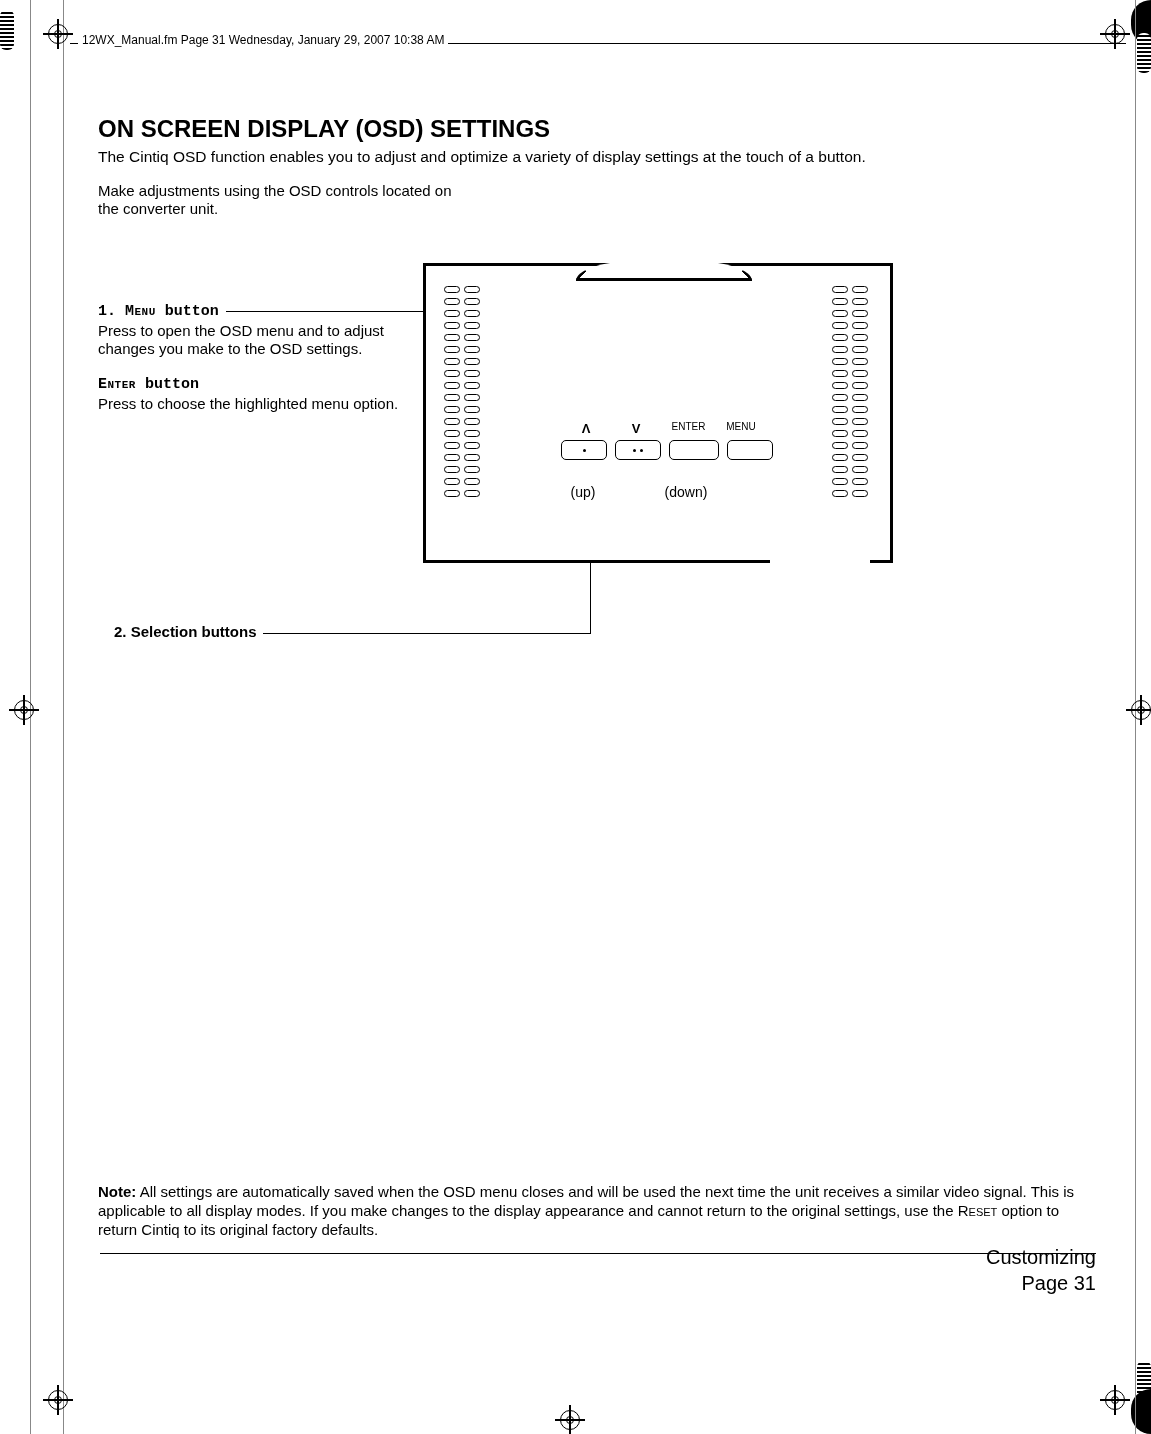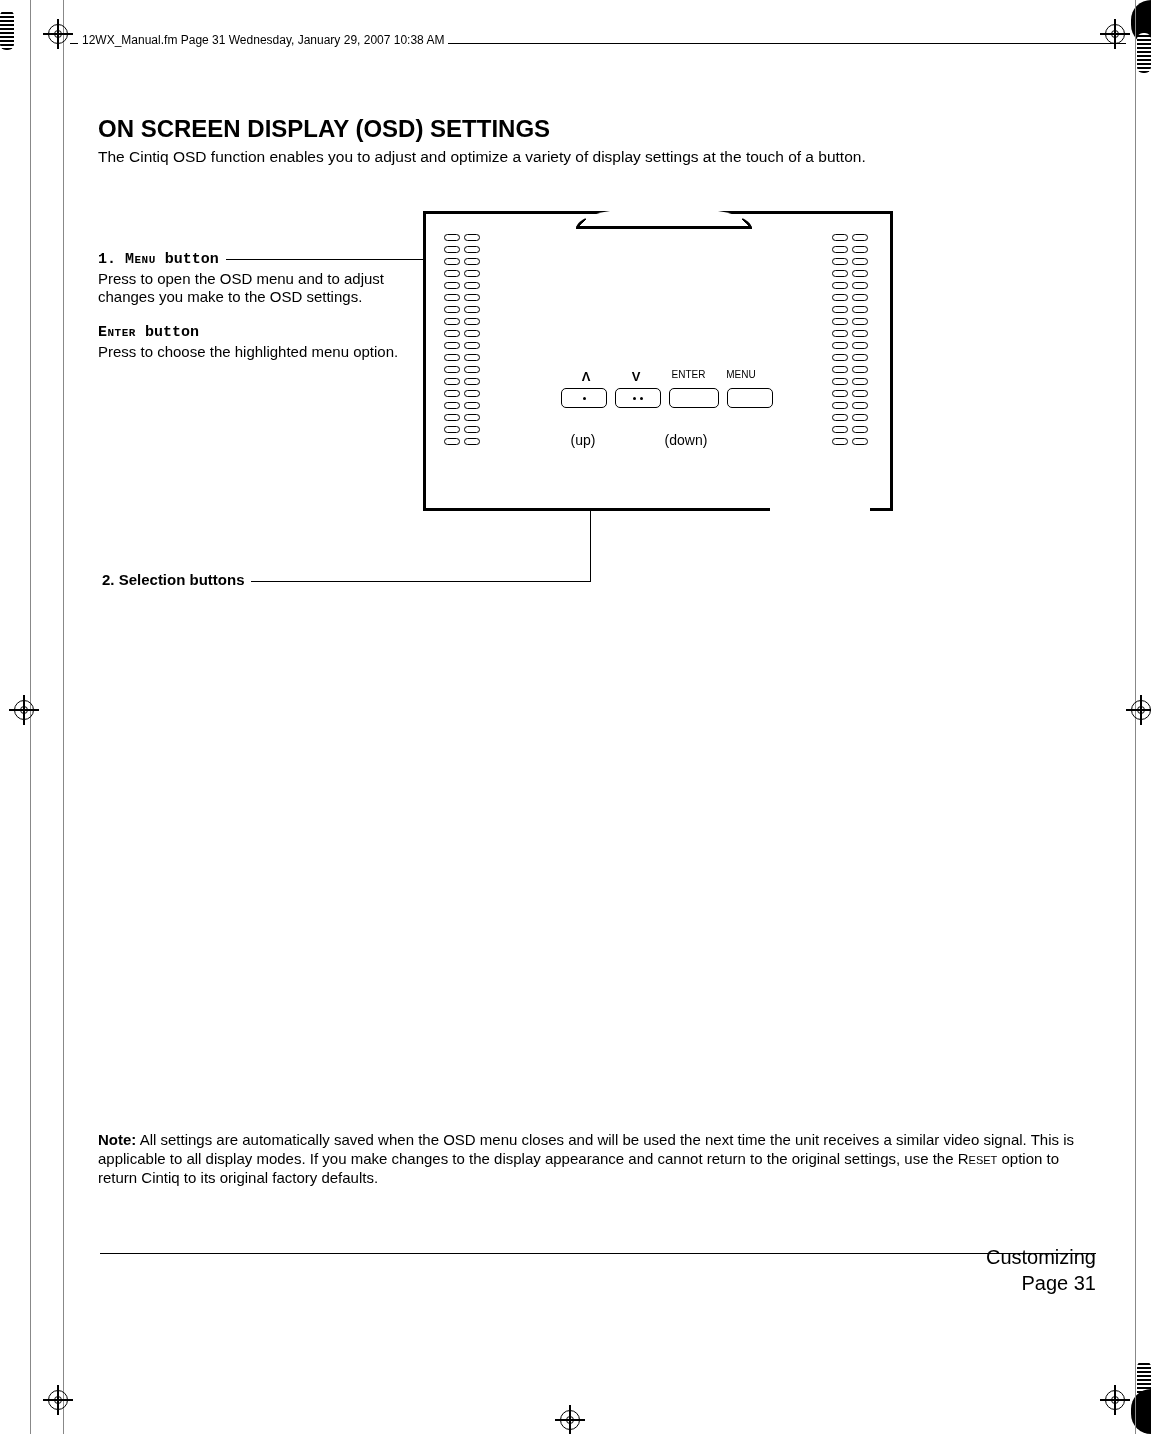--- a/index.html
+++ b/index.html
@@ -213,21 +213,21 @@
   .leader.v1 { top: 48px; left: 467px; width: 1px; height: 120px; }
   .leader.h1b { top: 168px; left: 467px; width: 215px; height: 1px; }
 
   
   .leader.sel-v { top: 180px; left: 492px; width: 1px; height: 190px; }
   .leader.sel-h { top: 370px; left: 123px; width: 370px; height: 1px; }
 
   .sel-title {
     position: absolute;
     top: 360px;
-    left: 4px;
+    left: 16px;
     font-weight: bold;
     font-size: 15px;
     background: #fff;
     padding-right: 6px;
   }
   .sel-body {
     position: absolute;
     top: 382px;
     left: 0;
     font-size: 15px;
@@ -296,20 +296,21 @@
   <div class="reg-mark reg-bottom-center">
       <div class="reg-inner"></div>
     </div>
 
   <div class="header-line"></div>
   <div class="header-text">12WX_Manual.fm  Page 31  Wednesday, January 29, 2007  10:38 AM</div>
 
   <div class="content">
     <h1>ON SCREEN DISPLAY (OSD) SETTINGS</h1>
     <p class="intro">The Cintiq OSD function enables you to adjust and optimize a variety of display settings at the touch of a button.</p>
+    <p class="sub">Make adjustments using the OSD controls located on the converter unit.</p>
 
     <div class="diagram-area">
 
       <div class="left-callouts">
         <div class="callout-title">
           <span>1.  </span><span class="smallcaps">Menu</span><span> button</span>
         </div>
         <div class="callout-body">Press to open the OSD menu and to adjust changes you make to the OSD settings.</div>
 
         <div class="callout-title">

